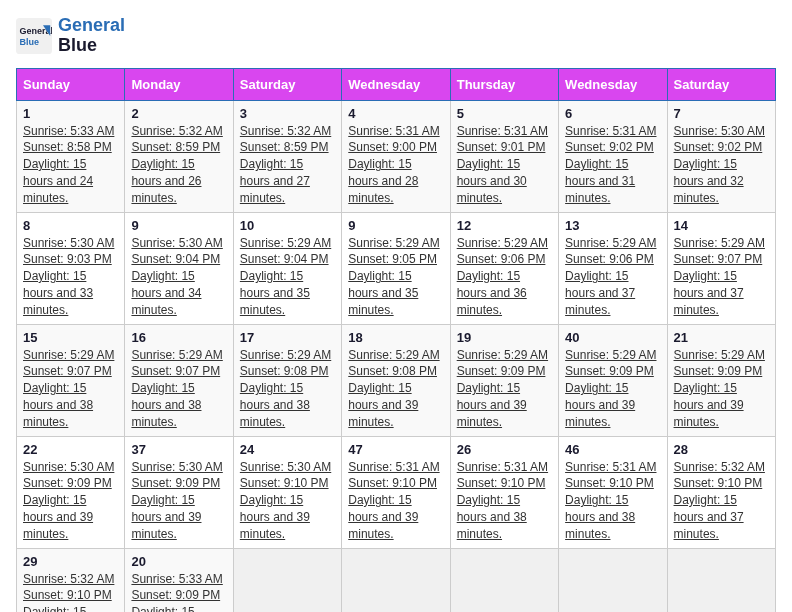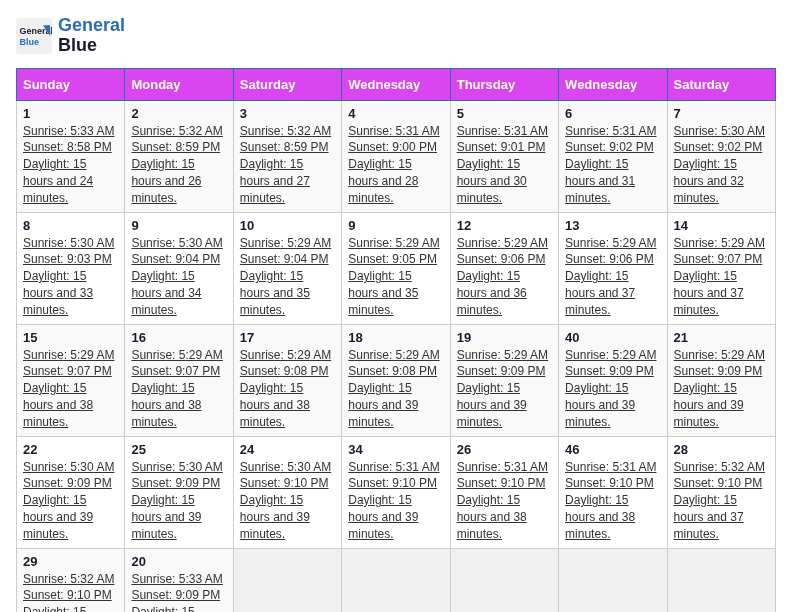--- a/index.html
+++ b/index.html
@@ -214,29 +214,29 @@
           <span class="day-num">21</span>
           <div class="day-info">Sunrise: 5:29 AM<br>Sunset: 9:09 PM<br>Daylight: 15 hours and 39 minutes.</div>
         </td>
       </tr>
       <tr>
         <td>
           <span class="day-num">22</span>
           <div class="day-info">Sunrise: 5:30 AM<br>Sunset: 9:09 PM<br>Daylight: 15 hours and 39 minutes.</div>
         </td>
         <td>
-          <span class="day-num">25</span>
+          <span class="day-num">37</span>
           <div class="day-info">Sunrise: 5:30 AM<br>Sunset: 9:09 PM<br>Daylight: 15 hours and 39 minutes.</div>
         </td>
         <td>
           <span class="day-num">24</span>
           <div class="day-info">Sunrise: 5:30 AM<br>Sunset: 9:10 PM<br>Daylight: 15 hours and 39 minutes.</div>
         </td>
         <td>
-          <span class="day-num">34</span>
+          <span class="day-num">47</span>
           <div class="day-info">Sunrise: 5:31 AM<br>Sunset: 9:10 PM<br>Daylight: 15 hours and 39 minutes.</div>
         </td>
         <td>
           <span class="day-num">26</span>
           <div class="day-info">Sunrise: 5:31 AM<br>Sunset: 9:10 PM<br>Daylight: 15 hours and 38 minutes.</div>
         </td>
         <td>
           <span class="day-num">46</span>
           <div class="day-info">Sunrise: 5:31 AM<br>Sunset: 9:10 PM<br>Daylight: 15 hours and 38 minutes.</div>
         </td>

